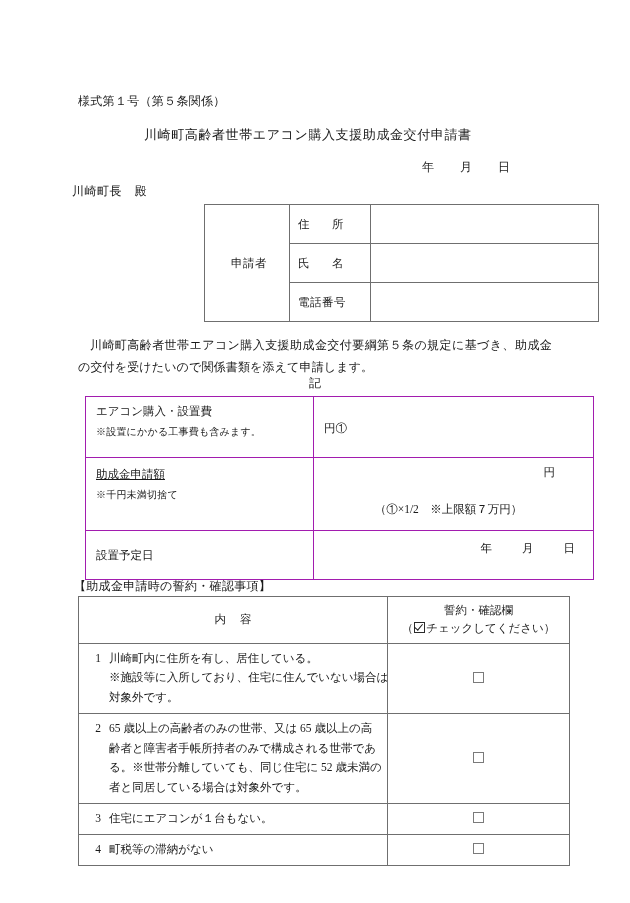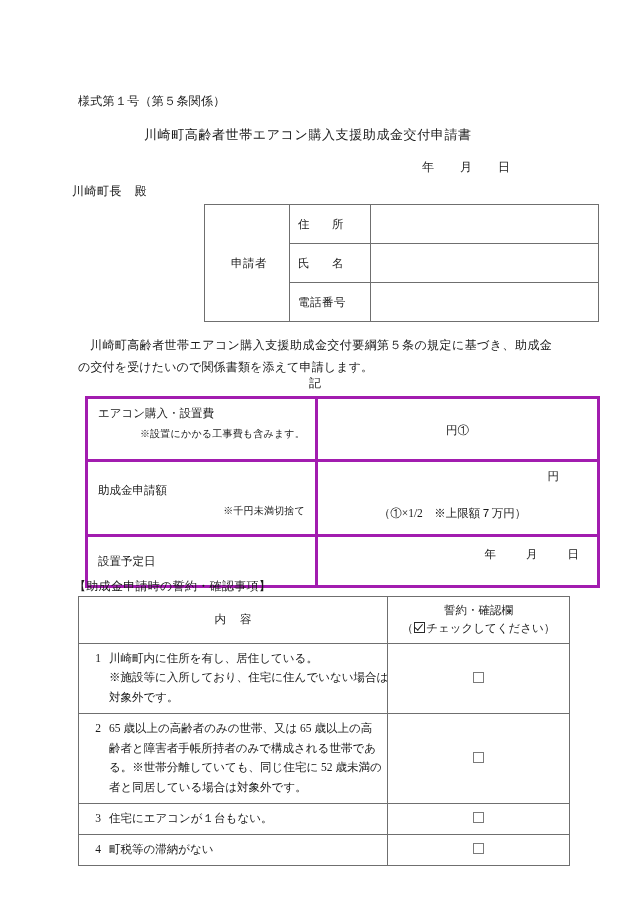--- a/index.html
+++ b/index.html
@@ -119,51 +119,50 @@
   
   .cost-table {
     position: absolute;
     left: 85px;
     top: 396px;
     width: 466px;
     border-collapse: collapse;
     table-layout: fixed;
   }
   .cost-table td {
-    border: 3px solid #a21caf;
+    border: 1px solid #a21caf;
     font-size: 11.5px;
     padding: 7px 10px;
     vertical-align: top;
   }
   .cost-table .lcell { width: 207px; }
   .cost-table .rcell { width: 259px; position: relative; }
   .cost-note {
     display: block;
-    text-align: right;
     font-size: 10px;
     margin-top: 6px;
     letter-spacing: 0.2px;
   }
   .row-cost .lcell { height: 46px; }
   .row-cost .rcell {
-    text-align: center;
+    text-align: left;
     padding-top: 24px;
   }
   .row-grant .lcell { height: 58px; }
   .row-grant .rcell { padding: 0; }
   .grant-yen {
     text-align: right;
     padding: 7px 38px 0 0;
   }
   .grant-formula {
     text-align: center;
     padding: 22px 10px 7px 0;
     white-space: nowrap;
   }
-  .row-grant .lcell .main-label { display: block; margin-top: 14px; }
+  .row-grant .lcell .main-label { display: block; margin-top: 2px; text-decoration: underline; }
   .row-date .lcell { height: 34px; }
   .row-date .lcell .main-label { display: block; margin-top: 10px; }
   .row-date .rcell {
     padding-top: 10px;
   }
   .date-fields {
     display: flex;
     justify-content: flex-end;
     gap: 30px;
     padding-right: 8px;

